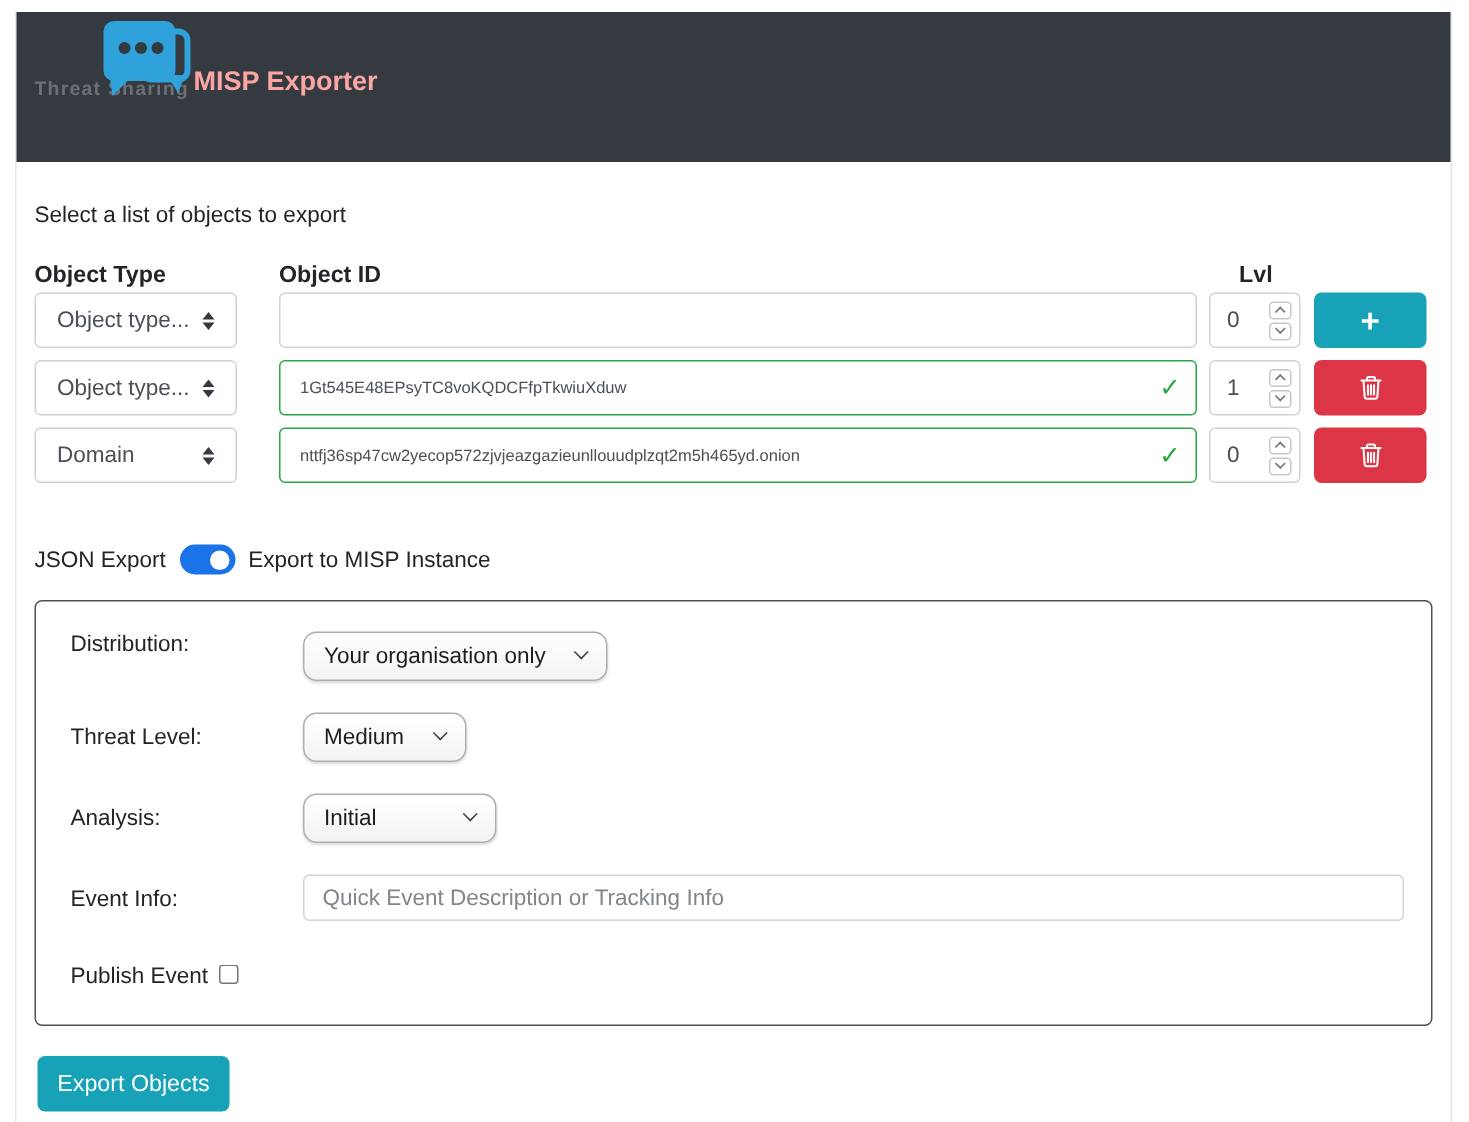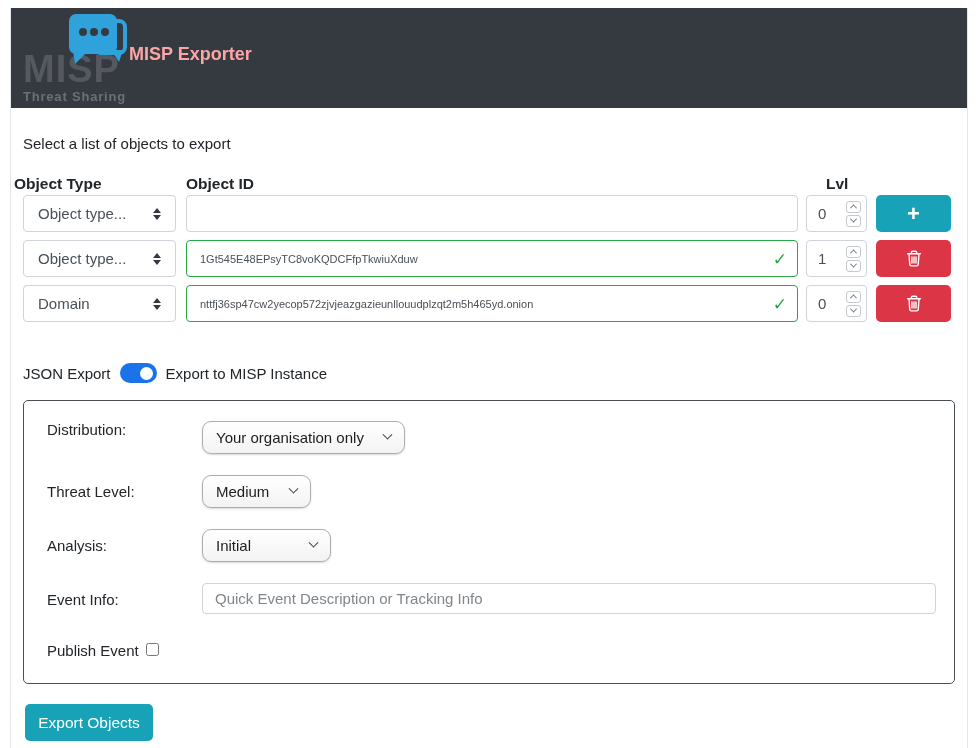--- a/index.html
+++ b/index.html
@@ -19,25 +19,25 @@
   .header{position:absolute; left:0; top:0; width:100%; height:100px; background:var(--c-header);}
   .logo{position:absolute; left:12px; top:42px; line-height:1;}
   .logo-word{font-size:38px; font-weight:bold; color:#55595f; letter-spacing:1px;}
   .logo-tagline{font-size:13px; font-weight:bold; color:#6a7076; letter-spacing:.8px; margin-top:2px;}
   .logo-bubble{position:absolute; left:50px; top:4px;}
   .header-title{position:absolute; left:118px; top:36px; color:#fca5a5; font-size:18px; font-weight:bold;}
   
   .intro{position:absolute; left:12px; top:127px; font-size:15px;}
   
   .thead{position:absolute; top:167px; font-size:15.5px; font-weight:bold;}
-  .th-type{left:3px;} .th-id{left:175px;} .th-lvl{left:815px;}
+  .th-type{left:12px;} .th-id{left:175px;} .th-lvl{left:815px;}
   .trow{position:absolute; left:0; height:37px; width:958px;}
   .row-0{top:187px;} .row-1{top:232px;} .row-2{top:277px;}
   .type-select{
-    position:absolute; left:12px; width:153px; height:37px; background:#fff;
+    position:absolute; left:12px; width:135px; height:37px; background:#fff;
     border:1px solid var(--c-border); border-radius:4px; display:flex; align-items:center;
     padding:0 14px; font-size:15px; color:#495057; cursor:pointer;
   }
   .type-select .label{flex:1;}
   .updown{display:flex; flex-direction:column; gap:2px; align-items:center;}
   .tri-up{width:0;height:0;border-left:4px solid transparent;border-right:4px solid transparent;border-bottom:5px solid #343a40;}
   .tri-down{width:0;height:0;border-left:4px solid transparent;border-right:4px solid transparent;border-top:5px solid #343a40;}
   .id-wrap{position:absolute; left:175px; width:612px; height:37px;}
   .id-input{
     width:100%; height:100%; border:1px solid var(--c-border); border-radius:4px;
@@ -103,21 +103,20 @@
     font-family:"Liberation Sans","DejaVu Sans",sans-serif;
   }
 </style>
 </head>
 <body>
 
 <div class="page">
 
   <div class="header">
     <div class="logo">
-      <div class="logo-word">MISP</div>
       <div class="logo-tagline">Threat Sharing</div>
     </div>
     <svg class="logo-bubble" width="70" height="60" viewBox="0 0 70 60">
       <rect x="34" y="9" width="30" height="32" rx="6" fill="none" stroke="#2fa2dc" stroke-width="4"></rect>
       <polygon points="50,38 62,38 58,50" fill="#2fa2dc"></polygon>
       <rect x="8" y="2" width="48" height="40" rx="7" fill="#2fa2dc"></rect>
       <polygon points="12,38 28,38 14,52" fill="#2fa2dc"></polygon>
       <circle cx="22" cy="20" r="4" fill="#343a40"></circle>
       <circle cx="33" cy="20" r="4" fill="#343a40"></circle>
       <circle cx="44" cy="20" r="4" fill="#343a40"></circle>

